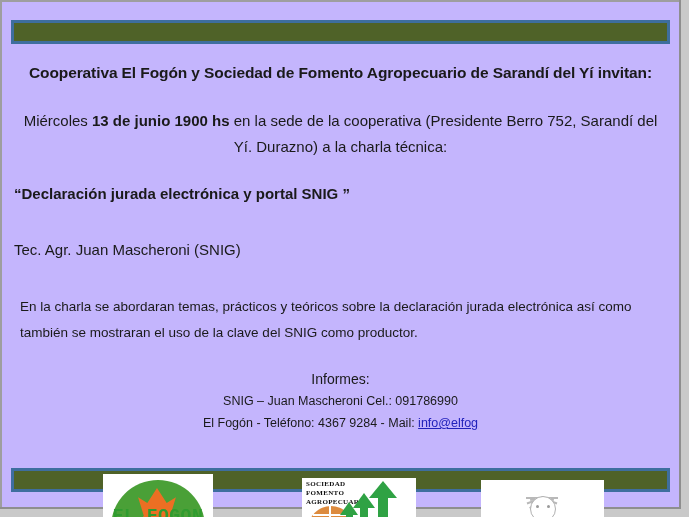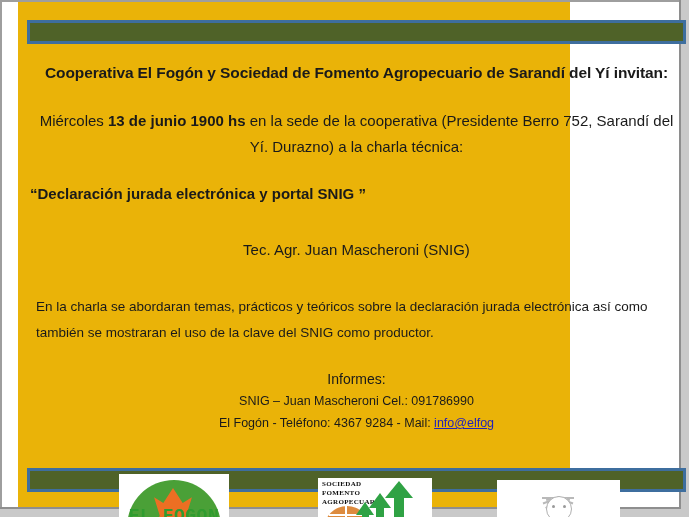--- a/index.html
+++ b/index.html
@@ -30,25 +30,25 @@
   .edge-left   { left: 0;  top: 0;   width: 2px;  height: 517px; background:#9e9e9e; }
   .edge-top    { left: 0;  top: 0;   width: 689px; height: 2px;  background:#9e9e9e; }
   .edge-right  { right: 0; top: 0;   width: 8px;  height: 517px; background:#c9c9c9; }
   .edge-bottom { left: 0;  bottom: 0; width: 689px; height: 8px; background:#c9c9c9; }
   .edge-right-in  { right: 8px; top: 0; width: 2px; height: 517px; background:#8e8e8e; }
   .edge-bottom-in { left: 0; bottom: 8px; width: 689px; height: 2px; background:#8e8e8e; }
 
   
   #sheet {
     position: absolute;
-    left: 18px;
+    left: 2px;
     top: 2px;
-    width: 552px;
+    width: 677px;
     height: 505px;
-    background: #eab308;
+    background: #c4b5fd;
     box-sizing: border-box;
   }
 
   
   .banner {
     position: absolute;
     box-sizing: border-box;
     background: #4f6228;
     border: 3px solid #3e6e9e;
   }
@@ -109,21 +109,21 @@
   .speaker-label {
     font-size: 15px;
     line-height: 28px;
     color: #1a1a1a;
     text-align: center;
   }
   .speaker-name {
     font-size: 15px;
     line-height: 28px;
     color: #1a1a1a;
-    text-align: center;
+    text-align: left;
   }
 
   .body-text {
     font-size: 13.5px;
     line-height: 26px;
     color: #1a1a1a;
     text-align: left;
     margin: 8px 6px;
   }
 

